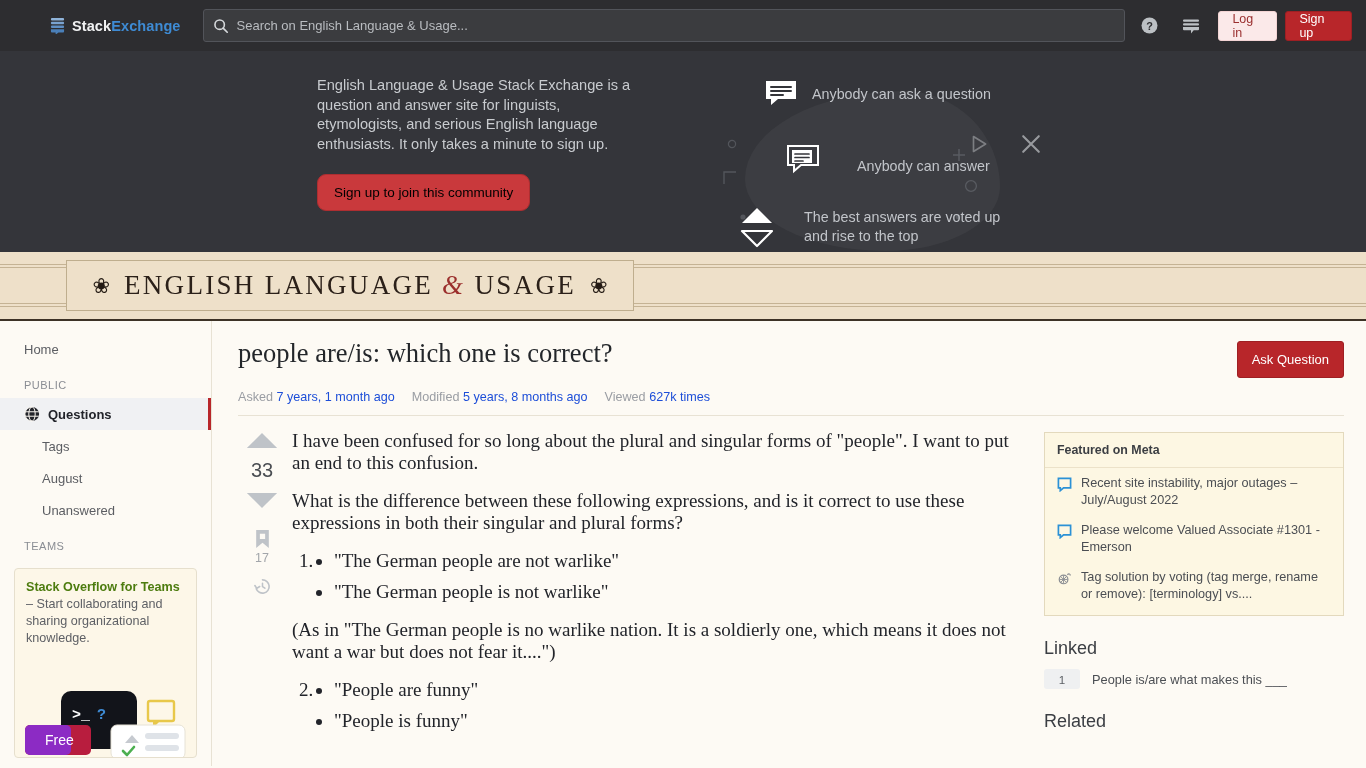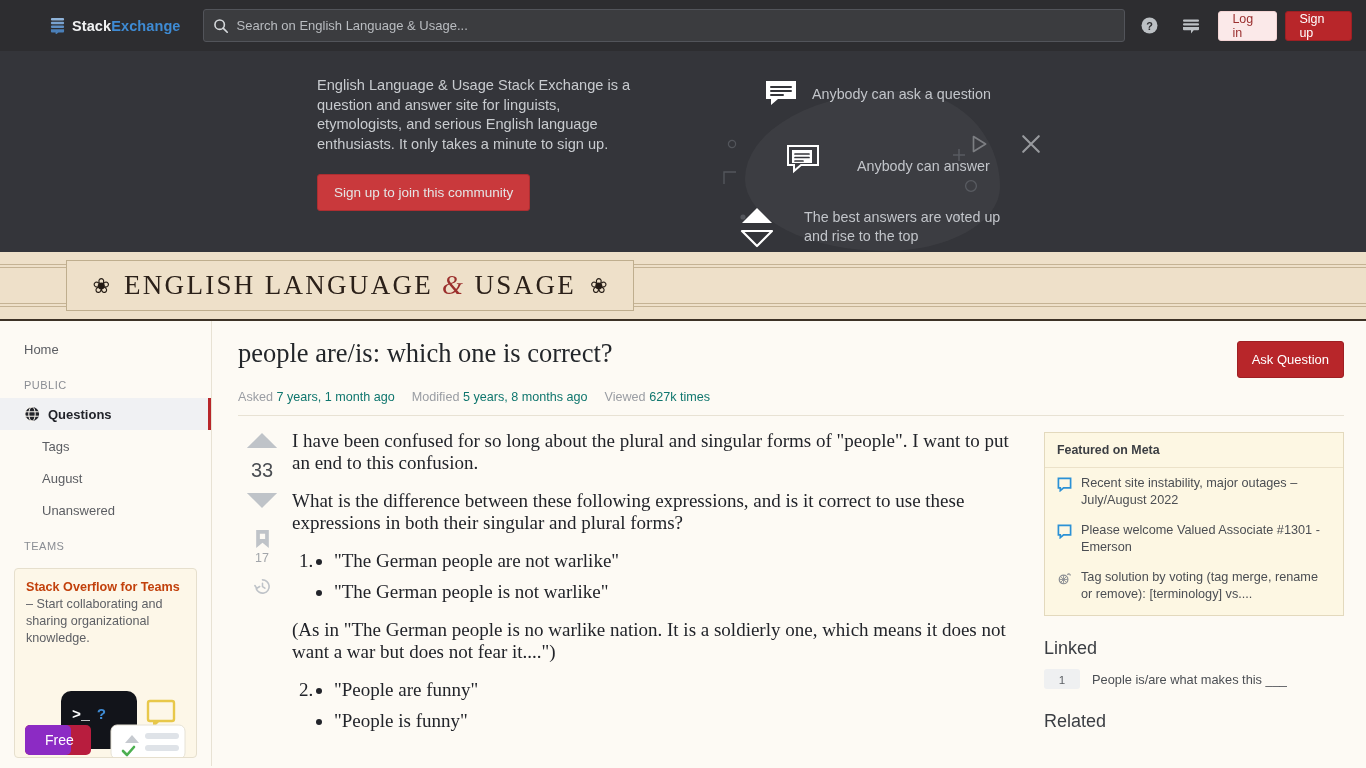--- a/index.html
+++ b/index.html
@@ -63,21 +63,21 @@
     border-radius: 62% 38% 45% 55% / 55% 60% 40% 45%;
   }
   .hero-deco { position: absolute; opacity: .30; }
   .hero-inner { position: relative; display: flex; padding-top: 25px; }
 
   .hero-left { width: 420px; margin-left: 317px; }
   .hero-copy { color: #c8cbcf; font-size: 14.6px; line-height: 19.5px; width: 315px; }
   .btn-join {
     margin-top: 20px; display: inline-flex; align-items: center; justify-content: center;
     height: 37px; padding: 0 16px; background: #c9393c; border: 1px solid #ad2e31;
-    border-radius: 3px; color: #e5e5e5; font-size: 13.5px; cursor: pointer;
+    border-radius: 9px; color: #000000; font-size: 13.5px; cursor: pointer;
   }
 
   .hero-right { margin-left: 26px; padding-top: 3px; position: relative; }
   .hero-point { display: flex; align-items: flex-start; }
   .hero-point .hp-icon { flex: 0 0 auto; display: flex; align-items: center; justify-content: center; }
   .hero-point .hp-text { color: #c2c5ca; font-size: 14.3px; line-height: 19px; }
 
   .hero-close {
     position: absolute; left: 1019px; top: 81px; width: 24px; height: 24px;
     cursor: pointer; opacity: .62;
@@ -129,40 +129,40 @@
     background: #f0f1f3; color: #22242a; font-weight: 700;
     border-right: 3px solid #b8262a; position: relative;
   }
   .globe-icon { width: 16px; height: 16px; flex: 0 0 16px; }
 
   .teams-card {
     margin: 12px 14px 0 14px; border: 1px solid #e6dfcd; border-radius: 4px;
     background: #fdf7e8; overflow: hidden; height: 190px; position: relative;
   }
   .teams-text { padding: 10px 11px 0 11px; font-size: 12.6px; line-height: 17px; color: #5e6065; }
-  .teams-text b { color: #c2410c; }
+  .teams-text b { color: #4d7c0f; }
   .teams-art { position: absolute; left: 0; bottom: 0; width: 100%; height: 72px; }
 
   .content { flex: 1; padding: 16px 22px 0 26px; min-width: 0; }
 
   .q-head { display: flex; align-items: flex-start; justify-content: space-between; }
   .q-title {
     font-family: "Liberation Serif", serif; font-size: 26.5px; line-height: 33px;
     color: #23262a; font-weight: 400; max-width: 880px;
   }
   .btn-ask {
     flex: 0 0 auto; height: 37px; padding: 0 14px; background: #b8262a;
     border: 1px solid #9e1f23; border-radius: 3px; color: #fff;
     font-size: 13px; display: flex; align-items: center; cursor: pointer;
     margin-top: 4px;
   }
   .q-meta { display: flex; gap: 17px; margin-top: 12px; font-size: 12.6px; padding-bottom: 11px;
             border-bottom: 1px solid #e8e2d4; }
   .q-meta .lbl { color: #9a9da3; }
-  .q-meta .val { color: #0f766e; margin-top: 32px; }
+  .q-meta .val { color: #1d4ed8; margin-top: 32px; }
 
   .q-body-row { display: flex; margin-top: 14px; }
 
   .votecol { width: 48px; flex: 0 0 48px; display: flex; flex-direction: column; align-items: center; }
   .vote-arrow { width: 34px; height: 21px; cursor: pointer; }
   .vote-count { font-size: 20px; color: #4a4d52; margin: 8px 0 8px; }
   .bm-icon { width: 17px; height: 20px; margin-top: 18px; cursor: pointer; }
   .bm-count { font-size: 12.5px; color: #a2a5aa; margin-top: 2px; }
   .hist-icon { width: 19px; height: 19px; margin-top: 12px; cursor: pointer; }
 

